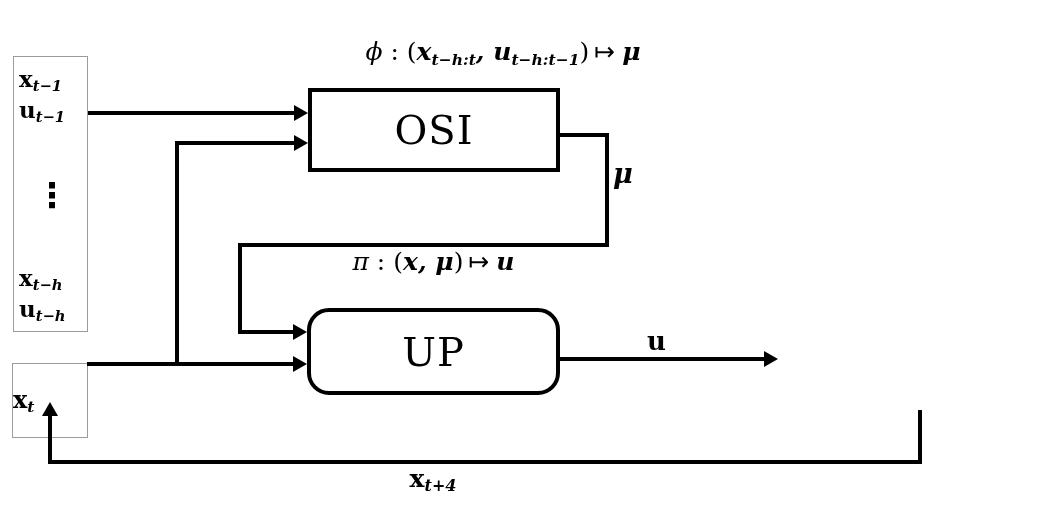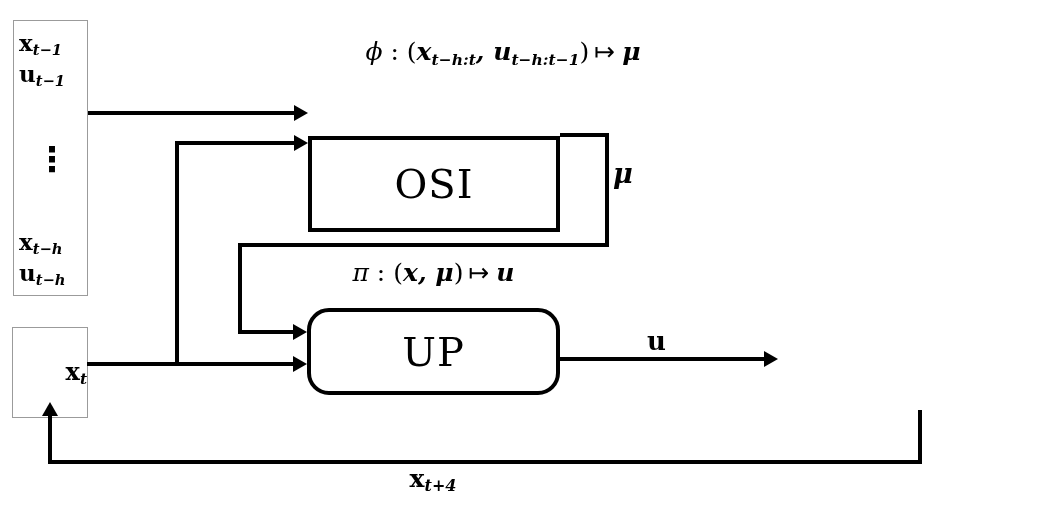--- a/index.html
+++ b/index.html
@@ -15,21 +15,21 @@
   .arr-r { position:absolute; width:0; height:0;
     border-top:8px solid transparent; border-bottom:8px solid transparent;
     border-left:14px solid #000000; }
   .arr-u { position:absolute; width:0; height:0;
     border-left:8px solid transparent; border-right:8px solid transparent;
     border-bottom:14px solid #000000; }
 
   
   .blk { position:absolute; border:4px solid #000000; background:#ffffff;
     display:flex; align-items:center; justify-content:center; }
-  .gray-box { position:absolute; border:1.5px solid #9b9b9b; background:#ffffff; }
+  .gray-box { position:absolute; border:1.5px solid #9b9b9b; background:#ffffff;margin-top:36px; }
   .blk-label { font-size:40px; letter-spacing:1px; }
 
   
   .it  { font-style:italic; }
   .bi  { font-style:italic; font-weight:bold; }
   .mbf { font-weight:bold; }
   .msub { font-size:0.64em; font-style:italic; font-weight:bold; vertical-align:-0.28em; }
   .sans { font-family:"DejaVu Sans","Liberation Sans",sans-serif; margin:0 5px; }
   .bar { border-top:2px solid #000; padding-top:1px; }
 
@@ -39,30 +39,30 @@
 
   
   #history-box { left:13px; top:20px; width:75px; height:276px;
     display:flex; flex-direction:column; padding:7px 2px 6px 5px;
     font-size:23px; line-height:1.3; }
   .hspacer { flex:1; display:flex; align-items:center; justify-content:center; }
   .dots { font-family:"DejaVu Sans","Liberation Sans",sans-serif;
     font-weight:bold; font-size:34px; line-height:1; }
 
   
-  #xt-box { left:12px; top:327px; width:76px; height:91px;
-    display:flex; align-items:center; justify-content:flex-end; font-size:24px; }
+  #xt-box { left:12px; top:327px; width:76px; height:75px;
+    display:flex; align-items:center; justify-content:flex-start; font-size:24px; }
 
-  #osi-box { left:308px; top:88px; width:252px; height:96px;margin-top:48px; }
+  #osi-box { left:308px; top:88px; width:252px; height:84px; }
   #up-box  { left:307px; top:308px; width:253px; height:87px;border-radius:22px; }
   #f-box   { left:778px; top:305px; width:267px; height:105px; font-size:33px; }
   .dsub { font-size:0.6em; vertical-align:-0.35em; }
 
   #phi-formula { left:297px; top:37px; width:412px; }
-  #pi-formula  { left:307px; top:258px; width:253px; }
+  #pi-formula  { left:307px; top:247px; width:253px; }
 
   #mu-label  { position:absolute; left:613px; top:158px; font-size:27px; }
   #u-label   { position:absolute; left:647px; top:326px; font-size:26px; }
   #xt1-label { position:absolute; left:383px; top:464px; width:100px;
     text-align:center; font-size:25px; }
 </style>
 </head>
 <body>
 
 <div class="canvas">

